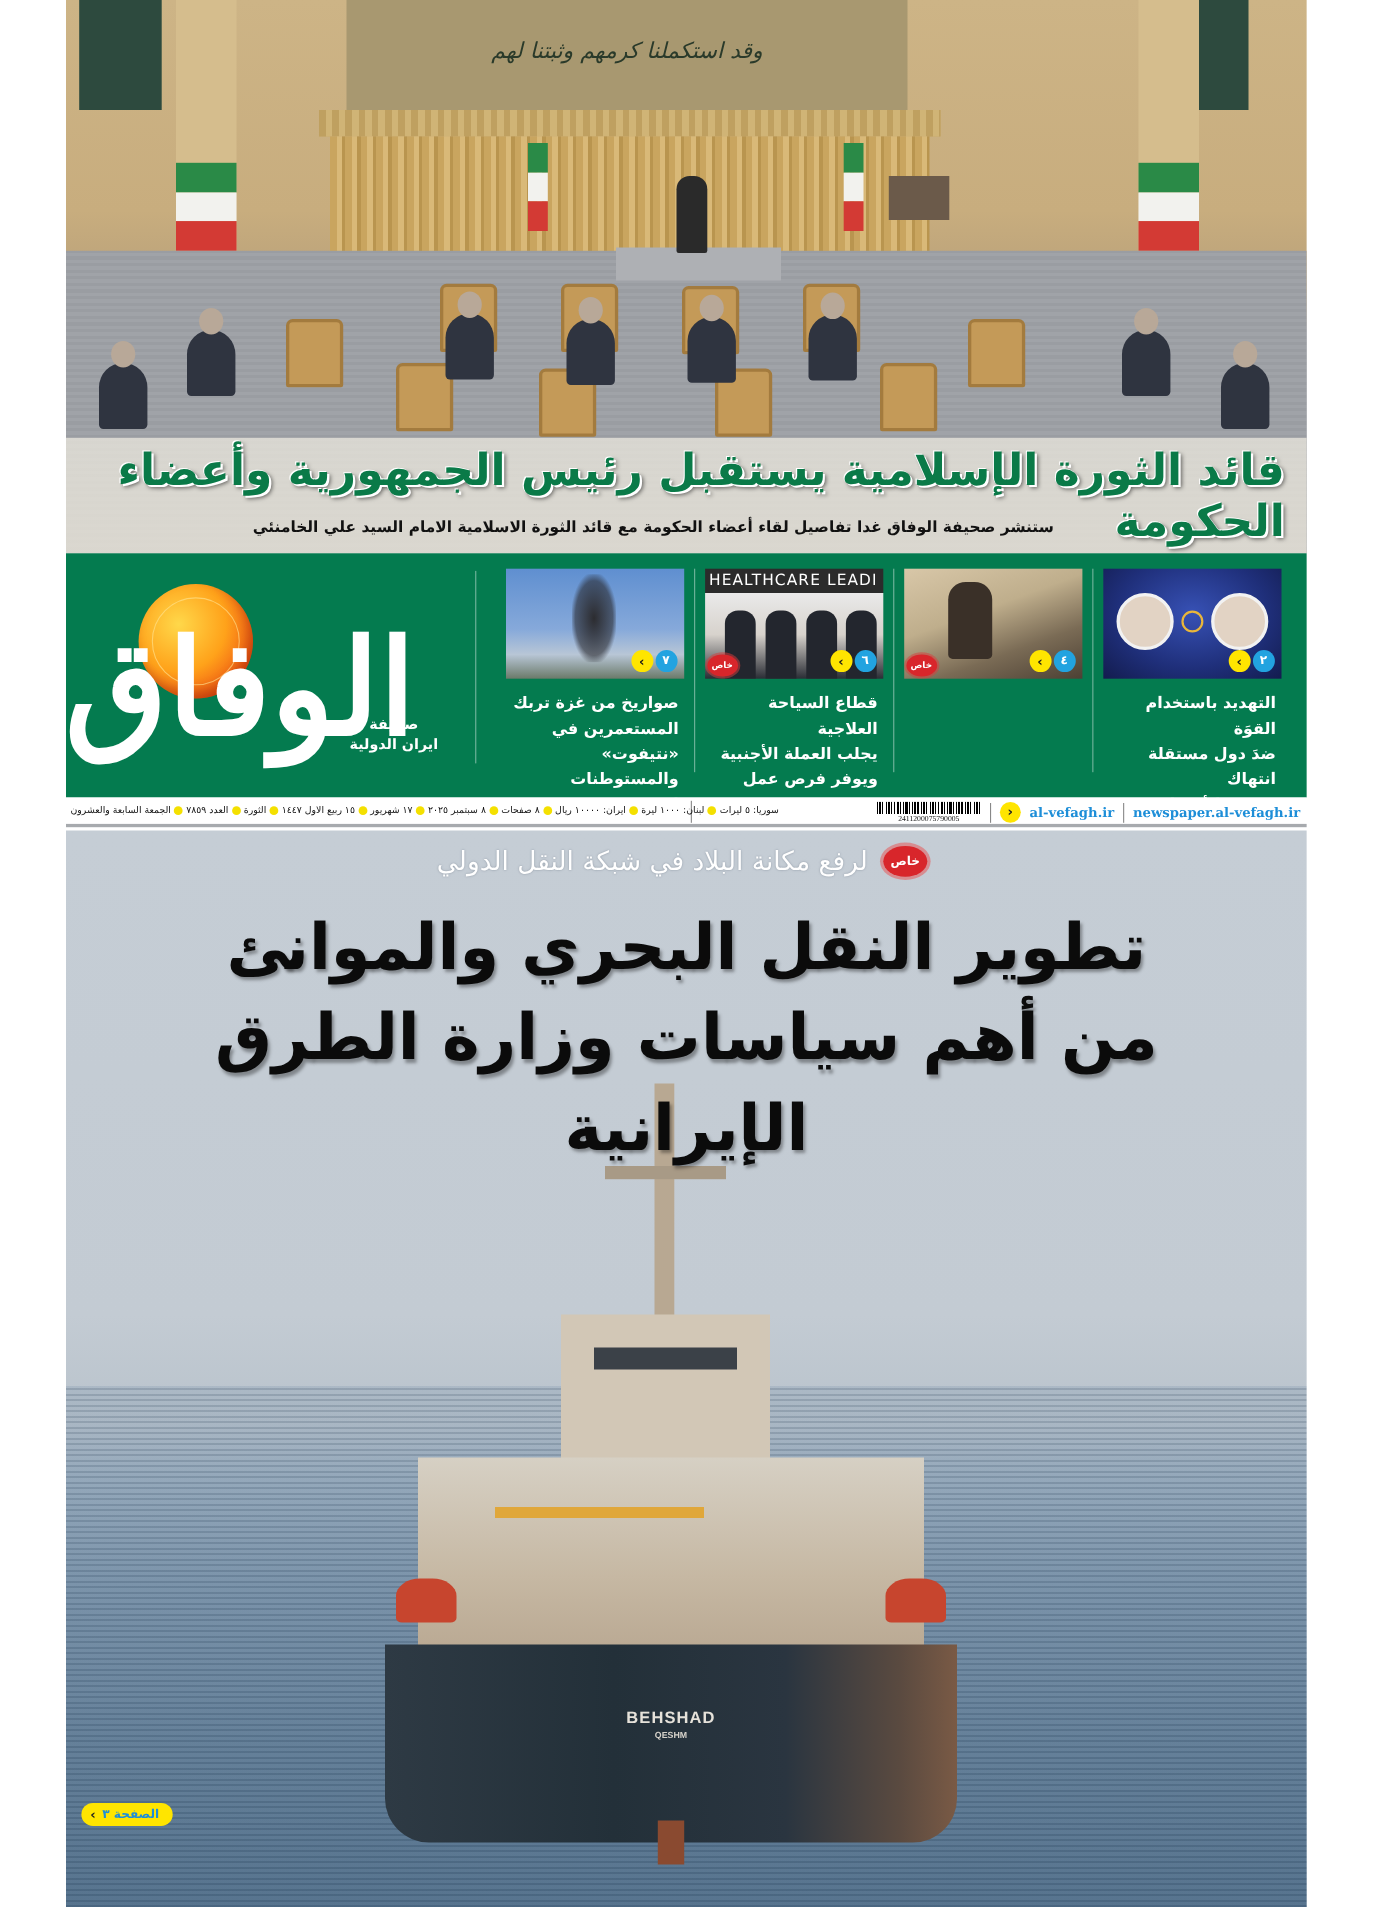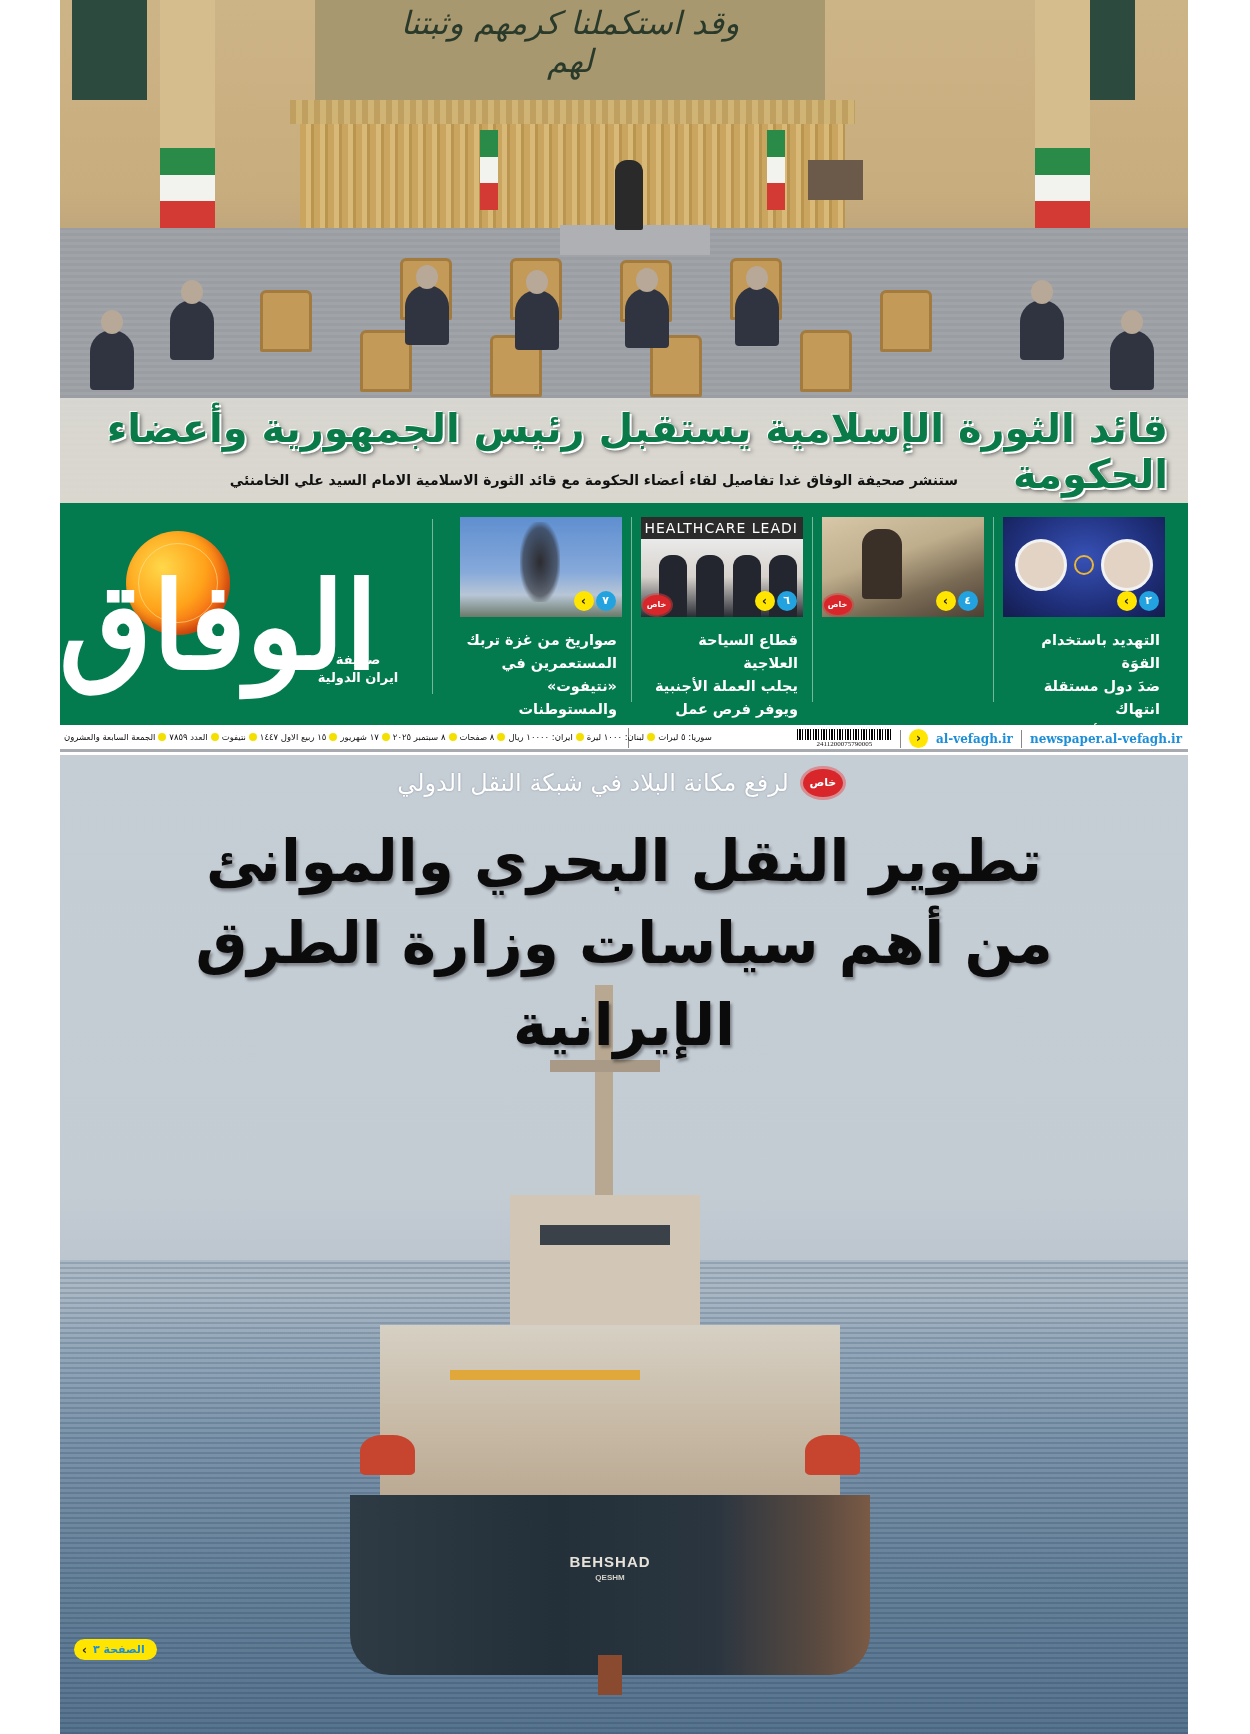--- a/index.html
+++ b/index.html
@@ -4,22 +4,22 @@
   <style>
     * { box-sizing: border-box; margin: 0; padding: 0; }
     html, body { width: 1250px; height: 1734px; background: #ffffff; overflow: hidden; }
     body { position: relative; font-family: "DejaVu Sans", sans-serif; }
     .page { position: absolute; left: 60px; top: 0; width: 1128px; height: 1734px; overflow: hidden; background: #fff; }
 
     
     .top-photo { position: absolute; left: 0; top: 0; width: 1128px; height: 503px; overflow: hidden;
       background: linear-gradient(180deg, #cdb486 0%, #c8ad7e 38%, #b9a17a 52%, #9ea0a6 60%, #a3a6ab 100%); }
     .wall-panel { position: absolute; left: 255px; top: 0; width: 510px; height: 100px; background: #a89870; }
-    .wall-panel .calli { position: absolute; left: 60px; top: 4px; width: 390px; text-align: center; color: #2a3a2a;
-      font-family: "DejaVu Serif", serif; font-size: 32px; font-style: italic; direction: rtl; }
+    .wall-panel .calli { position: absolute; left: 60px; top: 34px; width: 390px; text-align: center; color: #2a3a2a;
+      font-family: "DejaVu Serif", serif; font-size: 20px; font-style: italic; direction: rtl; }
     .green-banner { position: absolute; top: 0; width: 75px; height: 100px; background: #2d4a3e; }
     .green-banner.l { left: 12px; } .green-banner.r { left: 1000px; }
     .pelmet { position: absolute; left: 230px; top: 100px; width: 565px; height: 24px; background: #c7a865;
       background-image: repeating-linear-gradient(90deg, #bfa060 0 6px, #d0b476 6px 12px); }
     .curtain { position: absolute; left: 240px; top: 124px; width: 545px; height: 105px;
       background: repeating-linear-gradient(90deg, #c9a55f 0 6px, #d9b978 6px 11px, #b9954f 11px 14px); }
     .pillar { position: absolute; top: 0; width: 55px; height: 250px; background: #d5bd8d; }
     .pillar.l { left: 100px; } .pillar.r { left: 975px; }
     .flagpillar { position: absolute; top: 148px; width: 55px; height: 80px; }
     .flagpillar.l { left: 100px; } .flagpillar.r { left: 975px; }
@@ -278,21 +278,21 @@
         <div class="bars"></div>
         <div class="barcode-num">2411200075790005</div>
       </div>
     </div>
     <div class="info-left-sep"></div>
     <div class="info-left">
       <span>الجمعة السابعة والعشرون</span>
         <span class="dot"></span>
       <span>العدد ٧٨٥٩</span>
         <span class="dot"></span>
-      <span>نتيفوت</span>
+      <span>الثورة</span>
         <span class="dot"></span>
       <span>١٥ ربيع الاول ١٤٤٧</span>
         <span class="dot"></span>
       <span>١٧ شهريور</span>
         <span class="dot"></span>
       <span>٨ سبتمبر ٢٠٢٥</span>
         <span class="dot"></span>
       <span>٨ صفحات</span>
         <span class="dot"></span>
       <span>ايران: ١٠٠٠٠ ريال</span>

